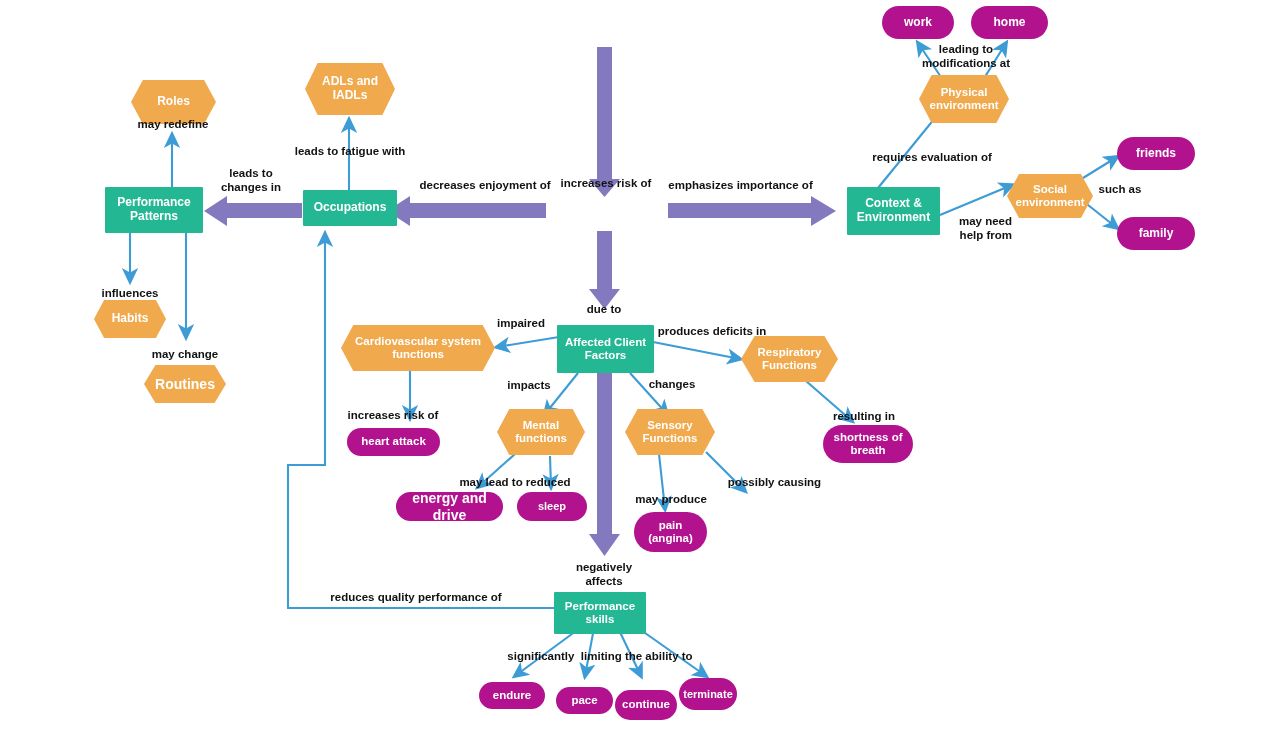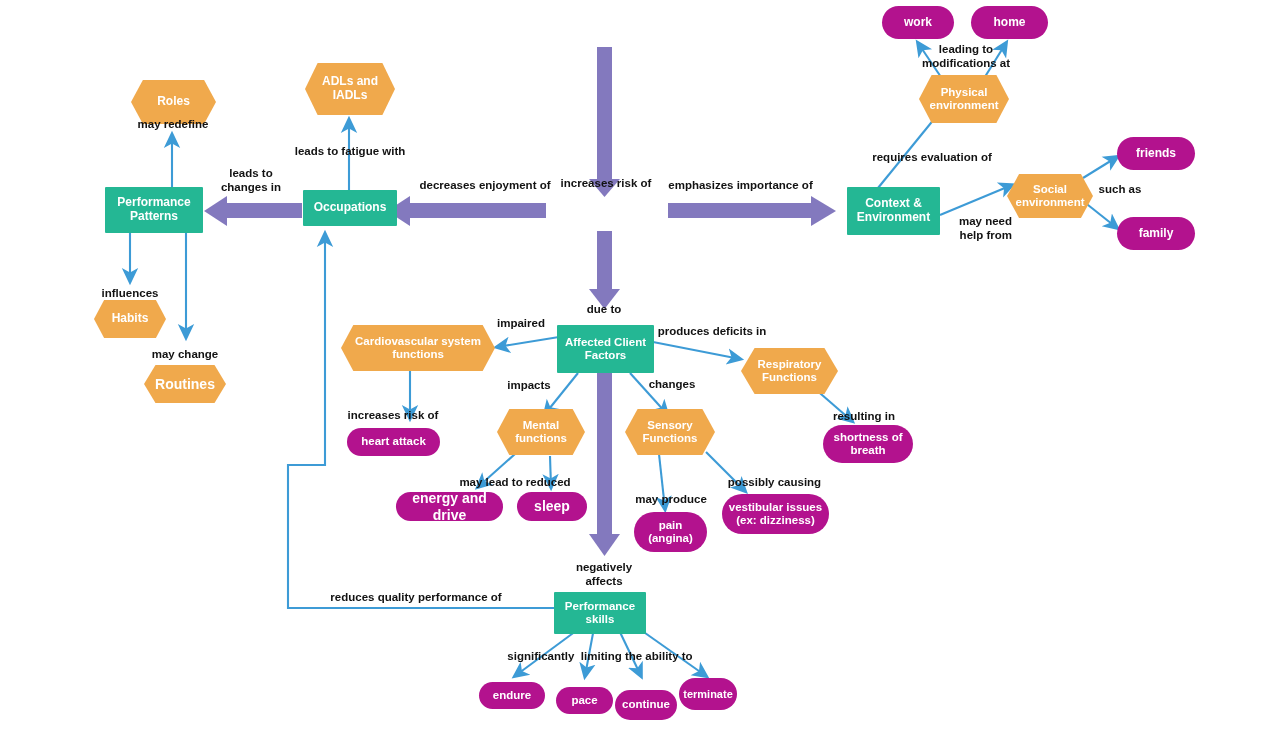--- a/index.html
+++ b/index.html
@@ -148,43 +148,41 @@
 
   <div class="node pill" style="left:1117px;top:137px;width:78px;height:33px;background:#B3128E;font-size:12px;">friends</div>
   <div class="node pill" style="left:1117px;top:217px;width:78px;height:33px;background:#B3128E;font-size:12px;">family</div>
 
   <div class="node rect" style="left:557px;top:325px;width:97px;height:48px;background:#24B794;font-size:11.5px;white-space:pre-line;">Affected Client
 Factors</div>
 
   <div class="node hex wide" style="left:341px;top:325px;width:154px;height:46px;background:#F0A94C;font-size:11.5px;white-space:pre-line;">Cardiovascular system
 functions</div>
 
-  <div class="node hex" style="left:741px;top:336px;width:97px;height:46px;background:#F0A94C;font-size:11.5px;white-space:pre-line;margin-top:12px;">Respiratory
+  <div class="node hex" style="left:741px;top:336px;width:97px;height:46px;background:#F0A94C;font-size:11.5px;white-space:pre-line;">Respiratory
 Functions</div>
 
   <div class="node hex" style="left:497px;top:409px;width:88px;height:46px;background:#F0A94C;font-size:11.5px;white-space:pre-line;">Mental
 functions</div>
 
   <div class="node hex" style="left:625px;top:409px;width:90px;height:46px;background:#F0A94C;font-size:11.5px;white-space:pre-line;">Sensory
 Functions</div>
 
   <div class="node pill" style="left:347px;top:428px;width:93px;height:28px;background:#B3128E;font-size:11.5px;">heart attack</div>
 
   <div class="node pill" style="left:823px;top:425px;width:90px;height:38px;background:#B3128E;font-size:11.5px;white-space:pre-line;">shortness of
 breath</div>
 
   <div class="node pill" style="left:396px;top:492px;width:107px;height:29px;background:#B3128E;font-size:14px;">energy and drive</div>
 
-  <div class="node pill" style="left:517px;top:492px;width:70px;height:29px;background:#B3128E;font-size:14px;">sleep</div>
+  <div class="node pill" style="left:517px;top:492px;width:70px;height:29px;background:#B3128E;font-size:11px;">sleep</div>
 
   <div class="node pill" style="left:634px;top:512px;width:73px;height:40px;background:#B3128E;font-size:11.5px;white-space:pre-line;">pain
 (angina)</div>
 
-  <div class="node pill" style="left:722px;top:494px;width:107px;height:40px;background:#B3128E;font-size:11.5px;white-space:pre-line;">vestibular issues
-(ex: dizziness)</div>
 
   <div class="node rect" style="left:554px;top:592px;width:92px;height:42px;background:#24B794;font-size:11.5px;white-space:pre-line;">Performance
 skills</div>
 
   <div class="node pill" style="left:479px;top:682px;width:66px;height:27px;background:#B3128E;font-size:11.5px;">endure</div>
   <div class="node pill" style="left:556px;top:687px;width:57px;height:27px;background:#B3128E;font-size:11.5px;">pace</div>
   <div class="node pill" style="left:615px;top:690px;width:62px;height:30px;background:#B3128E;font-size:11.5px;">continue</div>
   <div class="node pill" style="left:679px;top:678px;width:58px;height:32px;background:#B3128E;font-size:11px;">terminate</div>
 
   <div class="lbl" style="left:545px;top:176px;width:122px;">increases risk of</div>

